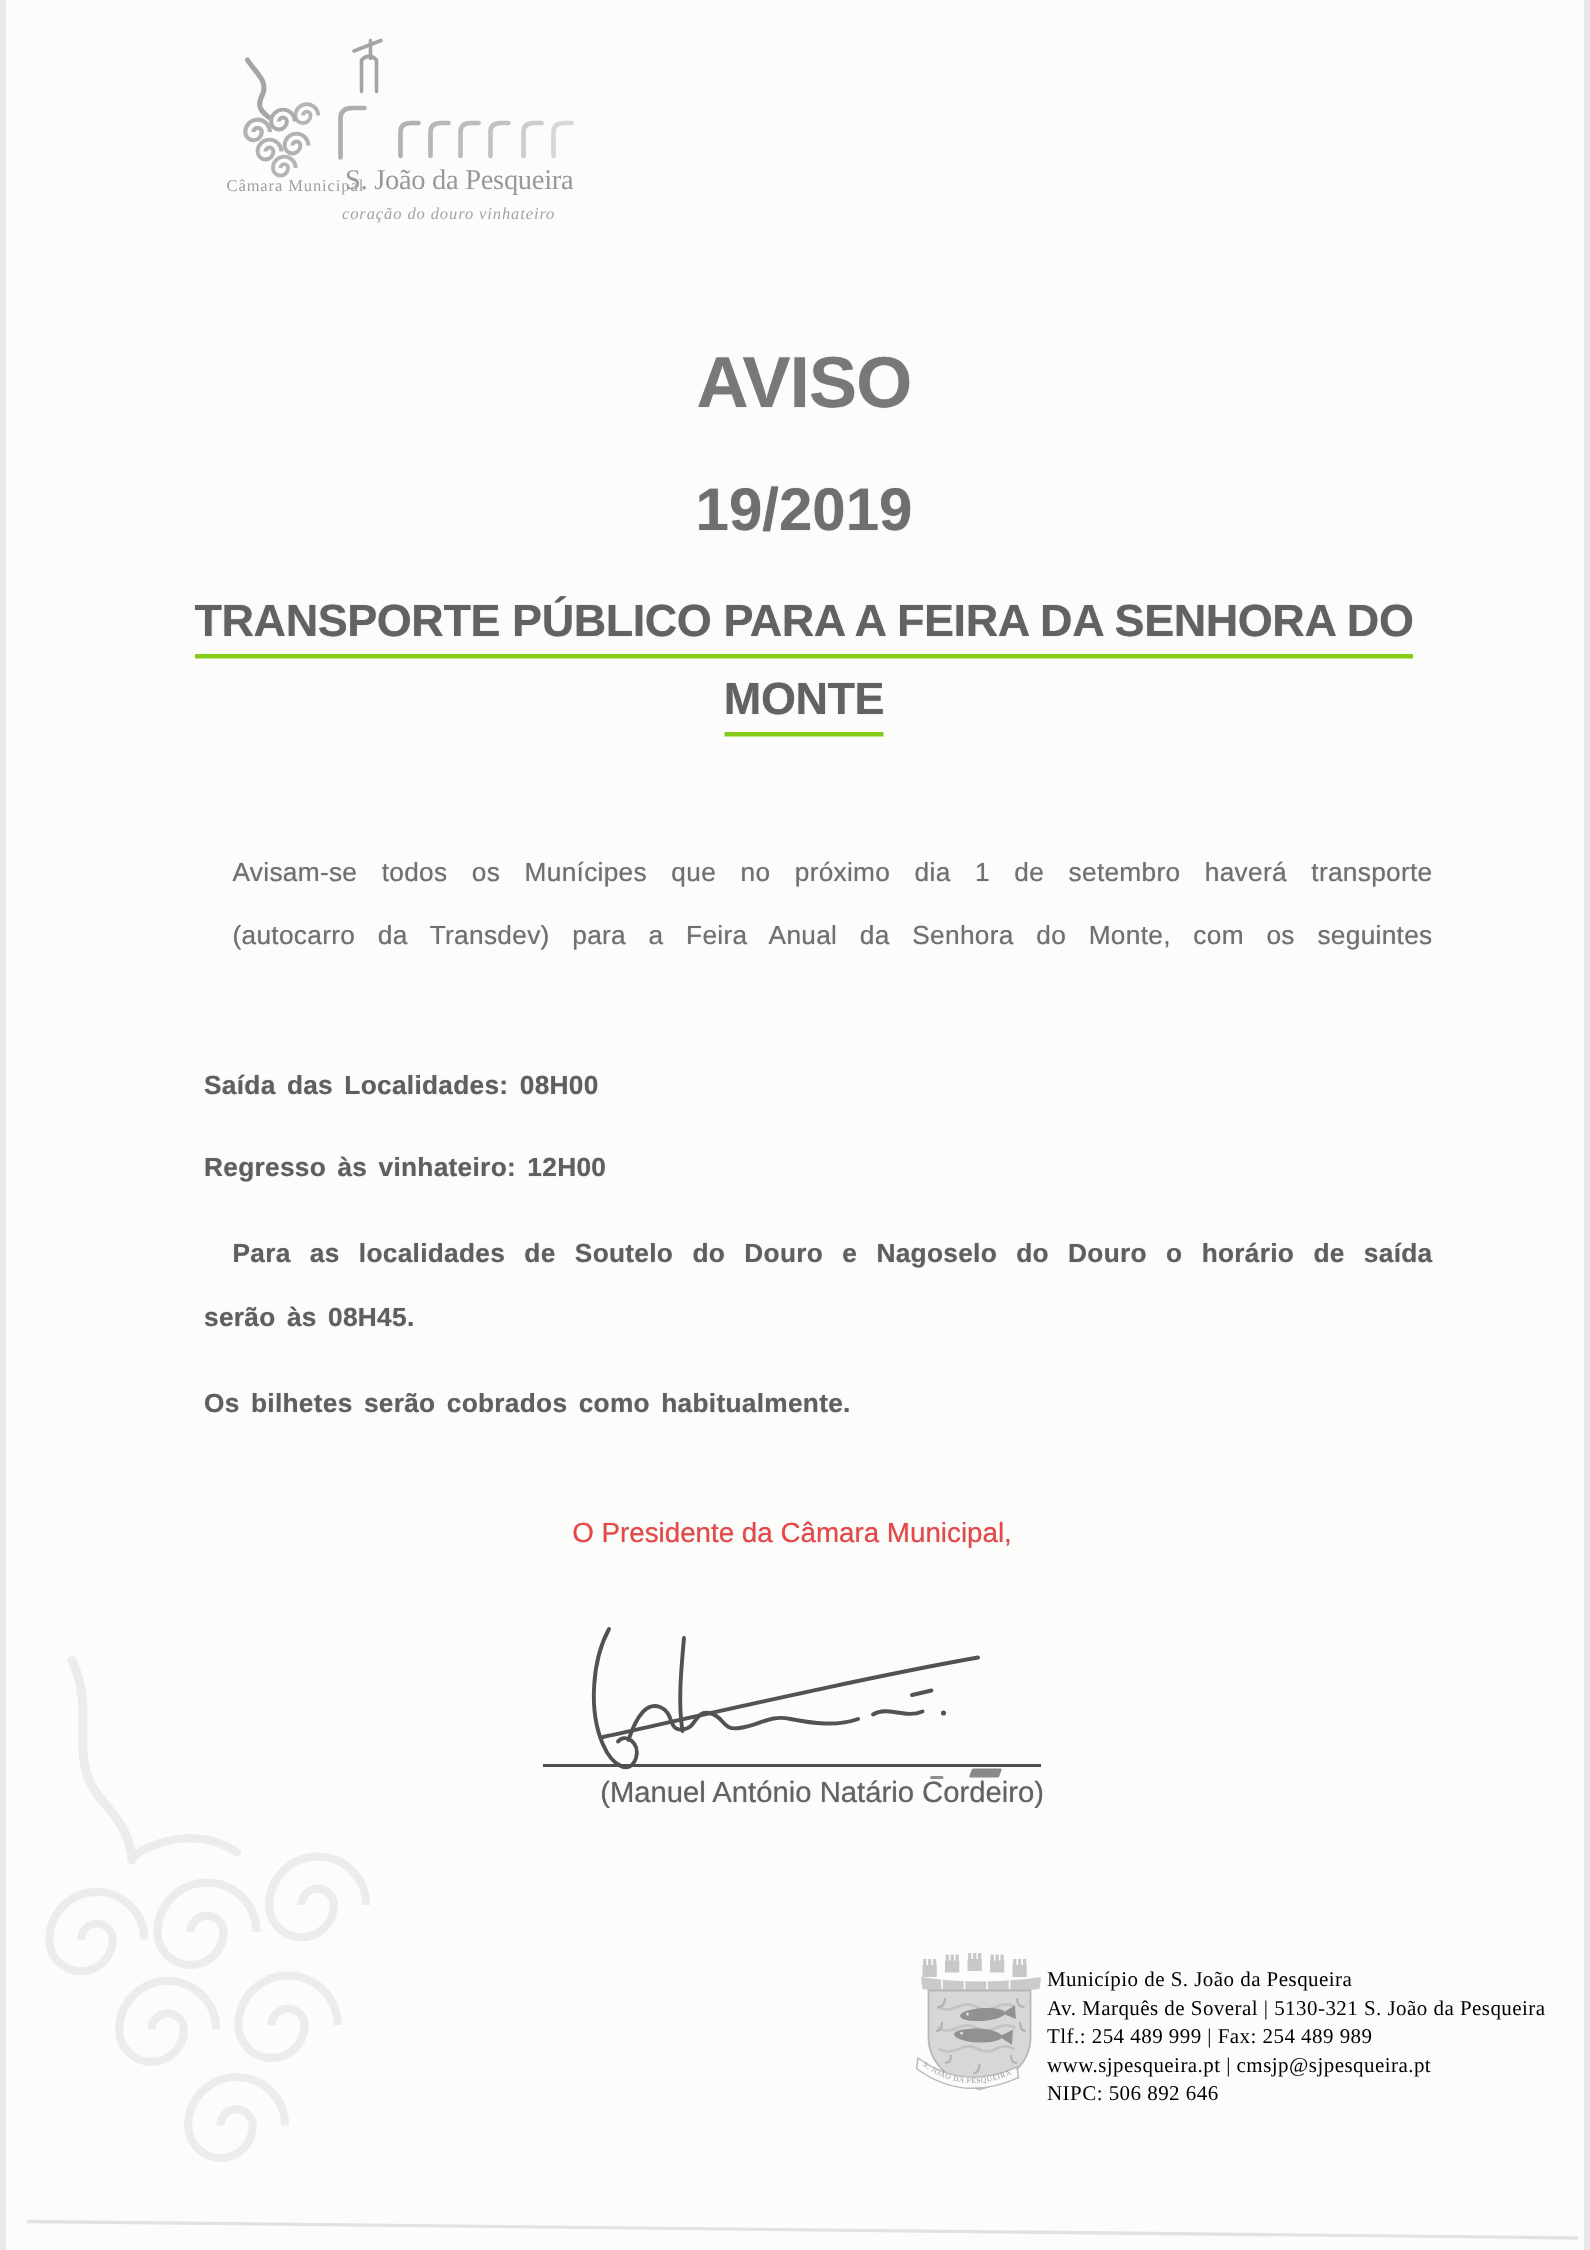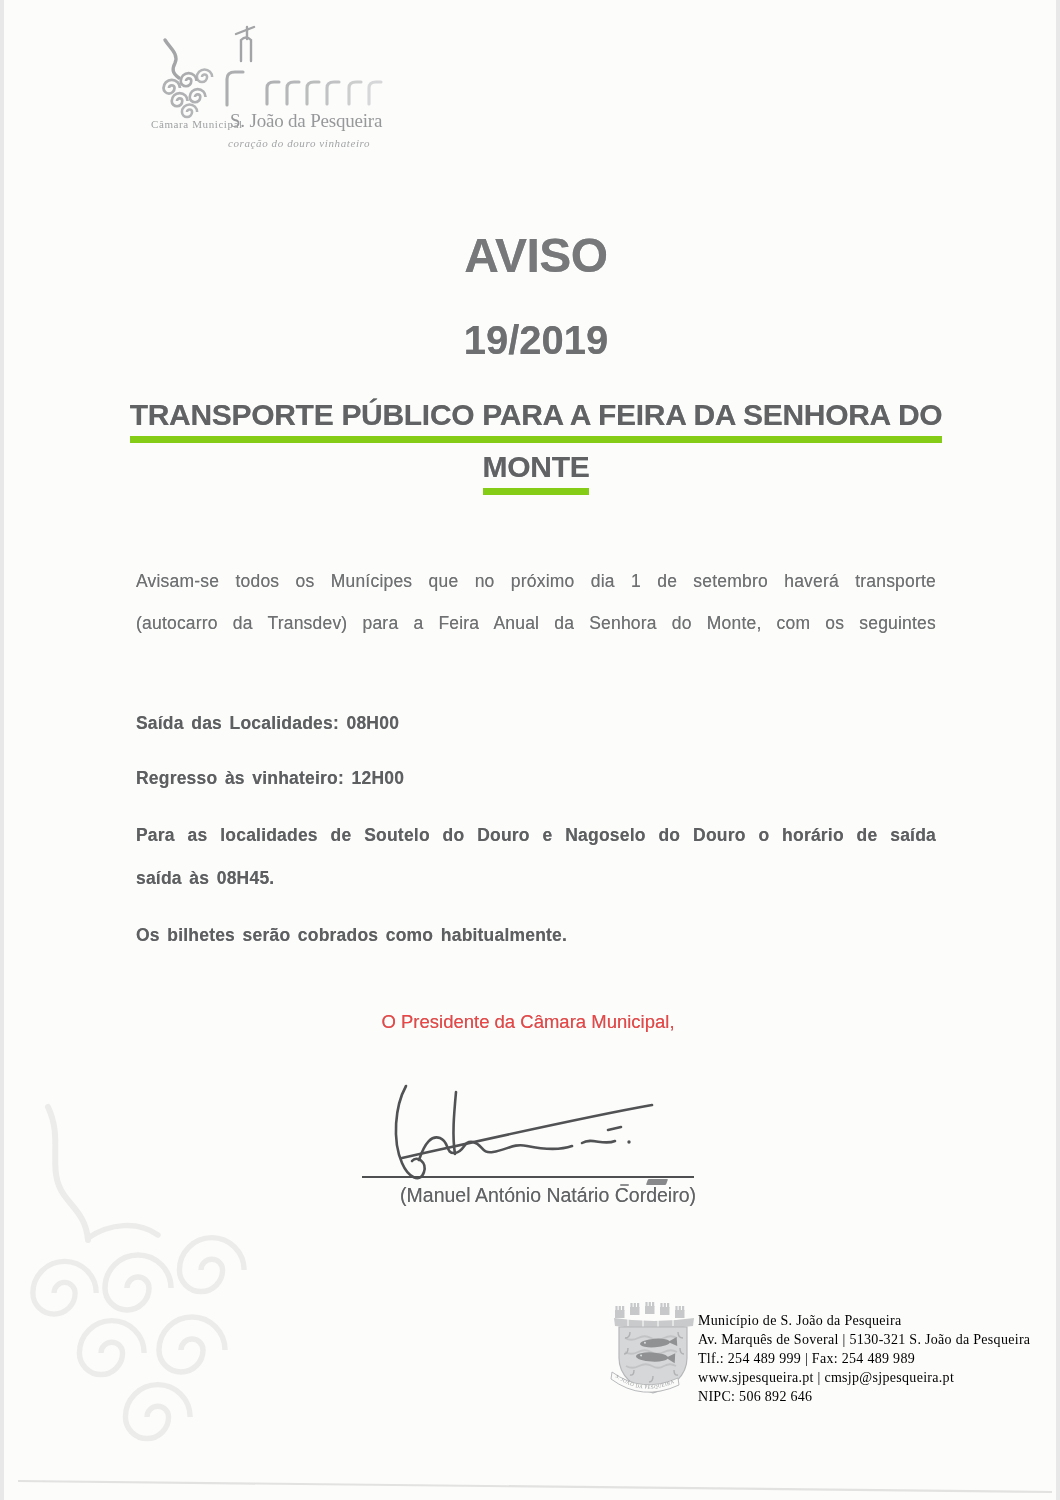--- a/index.html
+++ b/index.html
@@ -20,28 +20,28 @@
   .logo-tagline{left:89px;top:112px;font-family:"Liberation Serif",serif;font-style:italic;
     font-size:11px;letter-spacing:.6px;color:#a2a4a6;}
   
   .aviso{left:0;top:228px;width:1064px;text-align:center;font-size:48px;font-weight:bold;
     letter-spacing:-.5px;color:#76787a;}
   .aviso-num{left:0;top:318px;width:1064px;text-align:center;font-size:40px;font-weight:bold;
     color:#6d6f71;}
   .subject{width:1064px;text-align:center;font-size:30px;font-weight:bold;color:#606264;
     letter-spacing:-.3px;}
   .subject span{display:inline-block;line-height:1.1;padding-bottom:5px;
-    border-bottom:7px solid #84cc16;}
+    border-bottom:3px solid #84cc16;}
   .subj1{left:0;top:398px;}
   .subj2{left:0;top:450px;}
   
   .line{left:132px;width:800px;font-size:17.5px;line-height:22px;color:#6e7071;
     letter-spacing:.2px;word-spacing:2.5px;}
   .line.b{font-weight:bold;color:#5d5f61;}
-  .just{text-align:justify;text-align-last:justify;word-spacing:normal;}
+  .just{text-align:justify;text-align-last:justify;word-spacing:normal;margin-left:19px;}
   
   .sig-role{left:358px;top:1011px;width:332px;text-align:center;font-size:18.5px;color:#ef4444;}
   .sig-rule{left:358px;top:1176px;width:332px;height:2px;background:#4e4f51;}
   .sig-name{left:356px;top:1184px;width:336px;text-align:right;font-size:19.5px;color:#606264;}
   .sig-smudge{left:643px;top:1179px;width:20px;height:6px;background:#6a6c6e;opacity:.8;
     transform:skewX(-20deg);border-radius:1px;}
   .sig-dash{left:616px;top:1184px;width:9px;height:2px;background:#8d8f91;border-radius:1px;}
   
   .crest{left:602px;top:1296px;width:100px;height:120px;}
   .footer-text{left:694px;top:1311px;width:330px;font-family:"Liberation Serif",serif;
@@ -112,21 +112,21 @@
     <span>MONTE</span>
   </div>
 
   <div class="abs line just scan" style="top:570px">Avisam-se todos os Munícipes que no próximo dia 1 de setembro haverá transporte</div>
   <div class="abs line just scan" style="top:612px">(autocarro da Transdev) para a Feira Anual da Senhora do Monte, com os seguintes</div>
 
   <div class="abs line b scan" style="top:712px">Saída das Localidades: 08H00</div>
   <div class="abs line b scan" style="top:767px">Regresso às vinhateiro: 12H00</div>
 
   <div class="abs line b just scan" style="top:824px">Para as localidades de Soutelo do Douro e Nagoselo do Douro o horário de saída</div>
-  <div class="abs line b scan" style="top:867px">saída às 08H45.</div>
+  <div class="abs line b scan" style="top:867px">serão às 08H45.</div>
 
   <div class="abs line b scan" style="top:924px">Os bilhetes serão cobrados como habitualmente.</div>
 
   <div class="abs sig-role scan">O Presidente da Câmara Municipal,</div>
   <svg class="abs" style="left:358px;top:1080px" width="300" height="105" viewBox="0 0 300 105" xmlns="http://www.w3.org/2000/svg">
     <g stroke="#515254" stroke-width="2.6" fill="none" stroke-linecap="round" stroke-linejoin="round">
       <path d="M44,6 C33,26 30,60 40,83 C46,97 58,104 62,92 C65,82 55,75 50,81"></path>
       <path d="M57,80 C63,62 70,55 78,58 C88,62 83,74 93,73 C103,72 101,60 111,62 C121,64 119,74 131,72 C145,70 151,63 165,66 C180,69 196,71 210,66"></path>
       <path d="M94,12 C92,34 90,56 93,74"></path>
       <path d="M40,78 C130,58 222,37 290,25"></path>

